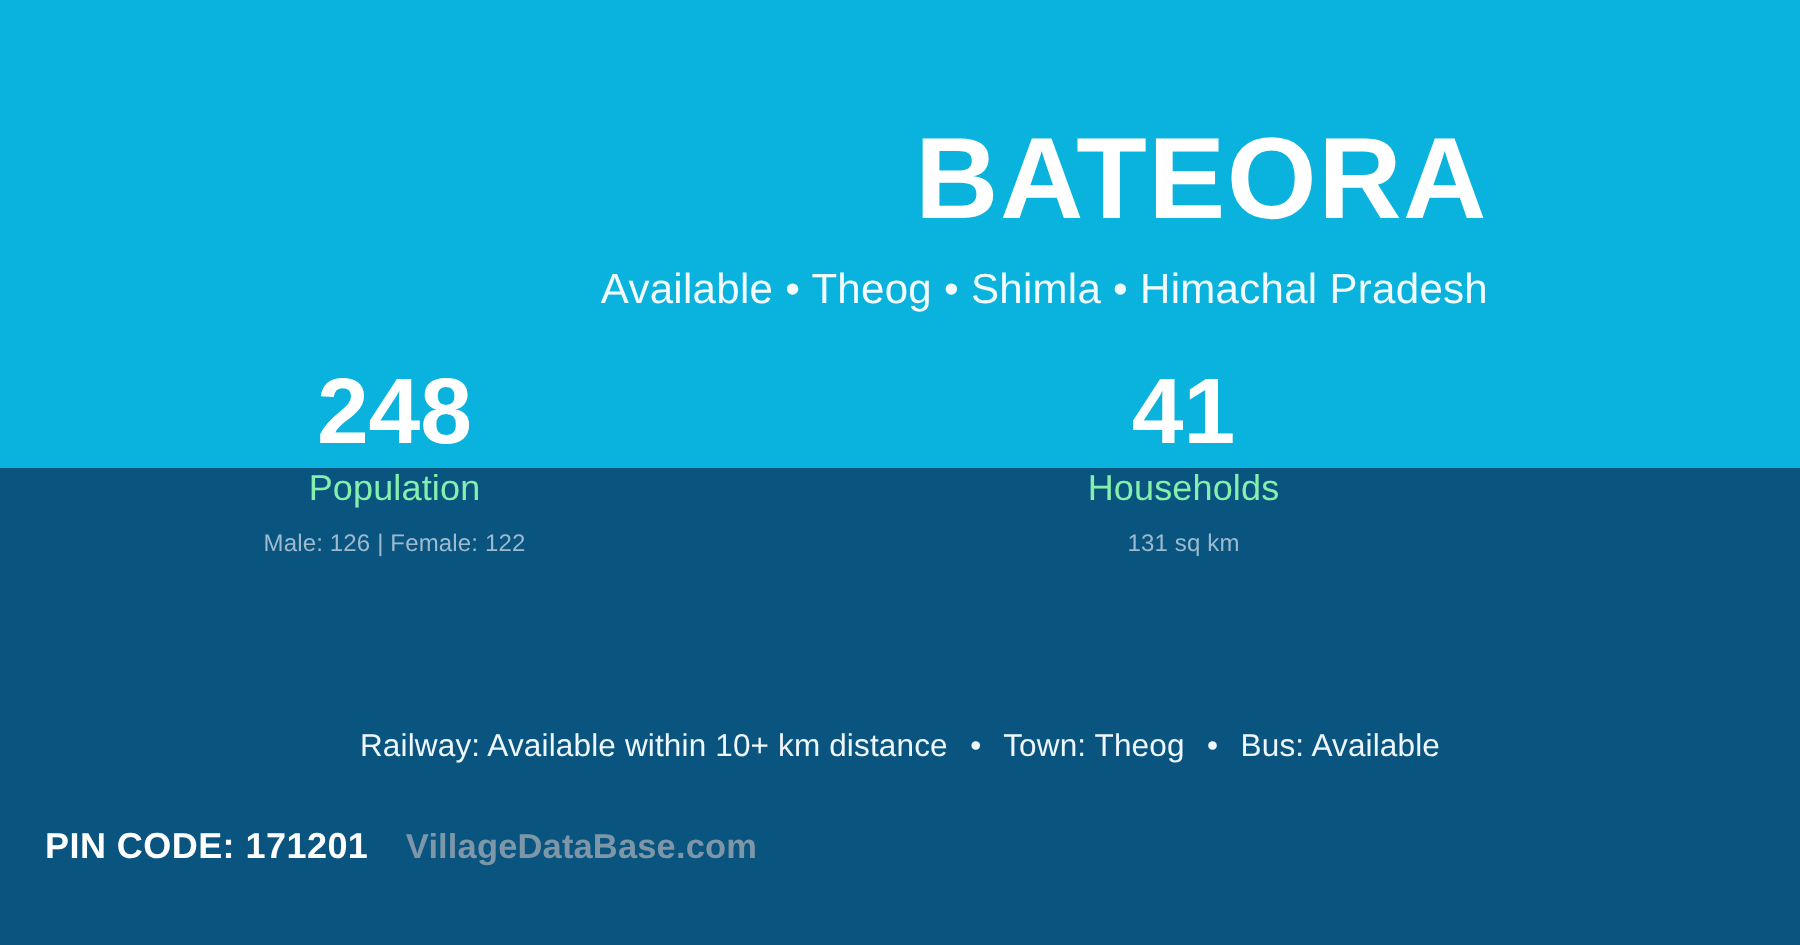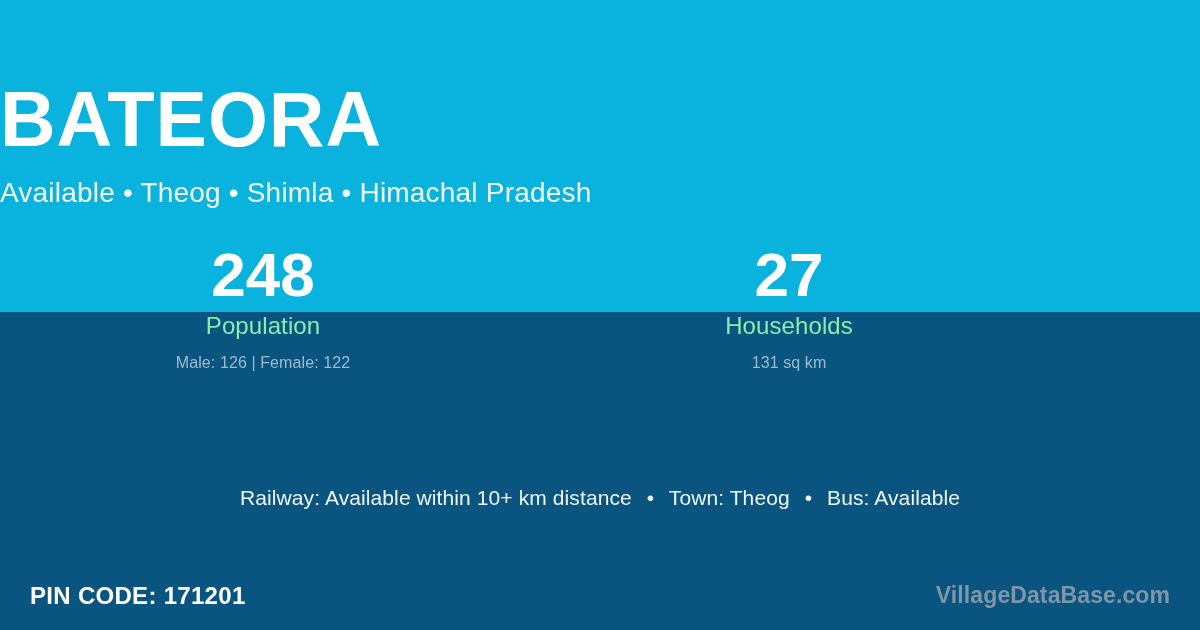--- a/index.html
+++ b/index.html
@@ -43,21 +43,21 @@
     height: 318px;
     background: #0a5480;
   }
 
   
   #heading {
     position: absolute;
     left: 0;
     top: 0;
     width: 992px;
-    text-align: left;
+    text-align: right;
     z-index: 4;
   }
 
   #village-title {
     margin-top: 81px;
     font-size: 77px;
     font-weight: 700;
     letter-spacing: 1.0px;
     line-height: 1.0;
     color: #ffffff;
@@ -132,26 +132,25 @@
   .amenity-sep {
     display: inline-block;
     padding: 0 9px;
     color: #eef7fb;
   }
 
   
   #footer {
     position: absolute;
     left: 0;
-    top: 573px;
+    top: 542px;
     width: 1200px;
     height: 45px;
     display: flex;
     align-items: center;
-    justify-content: space-between;
     padding: 0 30px;
     z-index: 5;
   }
 
   #pin-code {
     font-size: 24px;
     font-weight: 700;
     letter-spacing: 0.3px;
     line-height: 1.0;
     color: #ffffff;
@@ -181,21 +180,21 @@
 
   <div id="stats-row">
 
     <div class="stat-col">
       <div class="stat-value">248</div>
       <div class="stat-label">Population</div>
       <div class="stat-sub">Male: 126 | Female: 122</div>
     </div>
 
     <div class="stat-col">
-      <div class="stat-value">27</div>
+      <div class="stat-value">41</div>
       <div class="stat-label">Households</div>
       <div class="stat-sub">131 sq km</div>
     </div>
 
 
   </div>
 
   <div id="amenities">
     <span>Railway: Available within 10+ km distance</span>
     <span class="amenity-sep">•</span>

